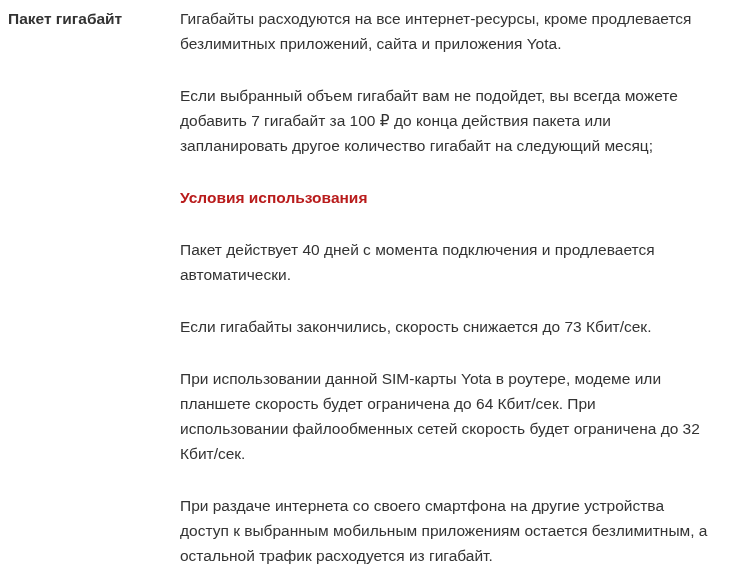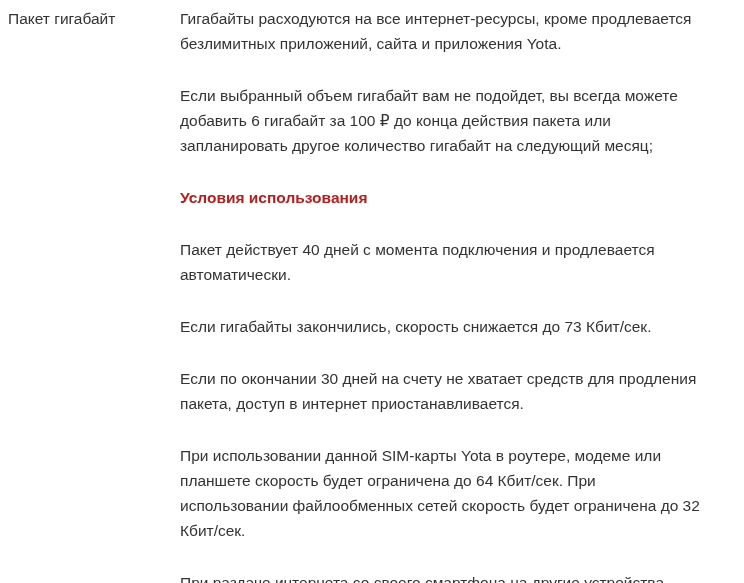--- a/index.html
+++ b/index.html
@@ -21,21 +21,21 @@
     box-sizing: border-box;
   }
   .spec-label {
     width: 180px;
     flex-shrink: 0;
     box-sizing: border-box;
     padding-left: 8px;
     padding-right: 10px;
     font-size: 15.5px;
     line-height: 25px;
-    font-weight: 400;
+    font-weight: 700;
     color: #333333;
   }
   .spec-content {
     width: 528px;
     box-sizing: border-box;
     font-size: 15.5px;
     line-height: 25px;
     font-weight: 400;
   }
   .para {
@@ -46,21 +46,20 @@
     font-weight: bold;
   }
 </style>
 </head>
 <body>
 
 <div class="spec-row">
   <div class="spec-label">Пакет гигабайт</div>
   <div class="spec-content">
     <p class="para">Гигабайты расходуются на все интернет-ресурсы, кроме продлевается безлимитных приложений, сайта и приложения Yota.</p>
-    <p class="para">Если выбранный объем гигабайт вам не подойдет, вы всегда можете добавить 6 гигабайт за 100 ₽ до конца действия пакета или запланировать другое количество гигабайт на следующий месяц;</p>
+    <p class="para">Если выбранный объем гигабайт вам не подойдет, вы всегда можете добавить 7 гигабайт за 100 ₽ до конца действия пакета или запланировать другое количество гигабайт на следующий месяц;</p>
     <p class="para para--muted">Условия использования</p>
     <p class="para">Пакет действует 40 дней с момента подключения и продлевается автоматически.</p>
     <p class="para">Если гигабайты закончились, скорость снижается до 73 Кбит/сек.</p>
-    <p class="para">Если по окончании 30 дней на счету не хватает средств для продления пакета, доступ в интернет приостанавливается.</p>
     <p class="para">При использовании данной SIM-карты Yota в роутере, модеме или планшете скорость будет ограничена до 64 Кбит/сек. При использовании файлообменных сетей скорость будет ограничена до 32 Кбит/сек.</p>
     <p class="para">При раздаче интернета со своего смартфона на другие устройства доступ к выбранным мобильным приложениям остается безлимитным, а остальной трафик расходуется из гигабайт.</p>
   </div>
 </div>
 
 </body></html>

